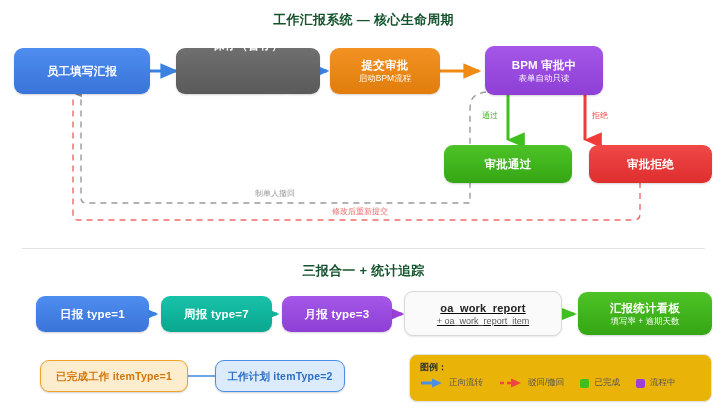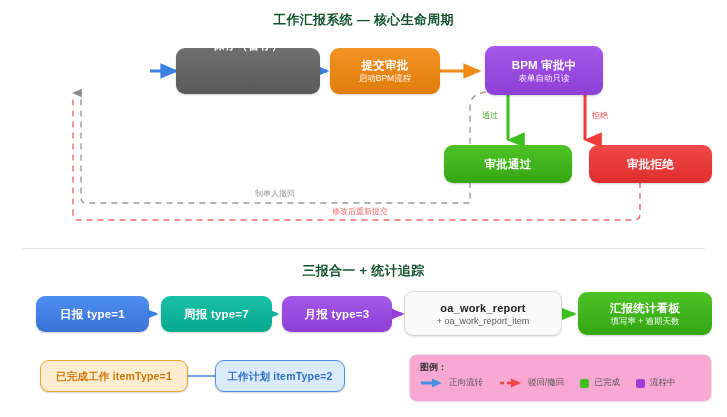--- a/index.html
+++ b/index.html
@@ -25,21 +25,21 @@
   .node .t1{font-weight:bold;font-size:11.5px;line-height:14px;letter-spacing:.2px;}
   .node .t2{font-size:8.5px;line-height:11px;margin-top:1px;opacity:.96;}
 
   .n-blue   {background:linear-gradient(180deg,#4e8df0,#3a74d8);color:#fff;}
   .n-gray   {background:linear-gradient(180deg,#706f6f,#5b5a5a);color:#fff;gap:41px;}
   .n-orange {background:linear-gradient(180deg,#f29222,#e07d0c);color:#fff;}
   .n-purple {background:linear-gradient(180deg,#a457e8,#8e3fd6);color:#fff;}
   .n-green  {background:linear-gradient(180deg,#4dc326,#35a614);color:#fff;}
   .n-red    {background:linear-gradient(180deg,#f04848,#df2e2e);color:#fff;align-items:center;}
   .n-teal   {background:linear-gradient(180deg,#18c2a8,#09a78f);color:#fff;}
-  .n-white  {background:#fafafa;border:1px solid #d8d8d8;box-shadow:0 1px 2px rgba(0,0,0,.10);}
+  .n-white  {background:#fafafa;border:1px solid #d8d8d8;box-shadow:0 1px 2px rgba(0,0,0,.10);text-decoration:underline;}
   .n-white .t1{color:#222;font-size:11px;}
   .n-white .t2{color:#555;font-size:9px;}
   .n-peach  {background:#fdeccd;border:1.6px solid #f0a32c;align-items:center;}
   .n-peach .t1{color:#d2760a;font-size:10.5px;}
   .n-lblue  {background:#dcebfb;border:1.6px solid #4a90e2;}
   .n-lblue .t1{color:#2a6fc4;font-size:10.5px;}
 
   .section-title{
     position:absolute;width:100%;text-align:center;
     font-weight:bold;font-size:13px;color:#14532d;letter-spacing:.3px;
@@ -47,21 +47,21 @@
   .divider{position:absolute;left:22px;right:22px;border-top:1px solid #e2e2e2;}
 
   .edge-label{position:absolute;font-size:8px;white-space:nowrap;z-index:4;background:#fff;padding:0 2px;}
   .lbl-green{color:#3faa22;}
   .lbl-red{color:#ef4444;}
   .lbl-gray{color:#9a9a9a;}
   .lbl-pink{color:#f06a6a;}
 
   .legend{
     position:absolute;
-    border:1px solid #e3e3e3;border-radius:8px;background:#f9a8d4;
+    border:1px solid #e3e3e3;border-radius:8px;background:#eab308;
     box-sizing:border-box;z-index:5;
     box-shadow:0 1px 2px rgba(0,0,0,.05);
   }
   .legend .lg-title{position:absolute;left:10px;top:6px;font-size:9px;font-weight:bold;color:#333;}
   .legend .lg-row{position:absolute;left:10px;top:22px;display:flex;align-items:center;gap:0px;}
   .lg-item{display:flex;align-items:center;margin-right:16px;}
   .lg-item .lg-text{font-size:8.5px;color:#555;margin-left:5px;}
   .sw{width:9px;height:9px;border-radius:2px;display:inline-block;}
 </style>
 </head>
@@ -112,20 +112,23 @@
     <line x1="150" y1="314" x2="156" y2="314" stroke="#3b82e0" stroke-width="3" marker-end="url(#ah-blue)"></line>
     <line x1="272" y1="314" x2="277" y2="314" stroke="#10b5a0" stroke-width="3" marker-end="url(#ah-teal)"></line>
     <line x1="392" y1="314" x2="402" y2="314" stroke="#9b3fd8" stroke-width="3" marker-end="url(#ah-purple)"></line>
     <line x1="562" y1="314" x2="574" y2="314" stroke="#3fbf1f" stroke-width="3" marker-end="url(#ah-green)"></line>
 
     <line x1="188" y1="376" x2="215" y2="376" stroke="#4a90e2" stroke-width="1.6"></line>
   </svg>
 
   <div class="section-title" style="top:11px;">工作汇报系统 — 核心生命周期</div>
 
+  <div class="node n-blue" style="left:14px;top:48px;width:136px;height:46px;">
+    <span class="t1">员工填写汇报</span>
+  </div>
 
   <div class="node n-gray" style="left:176px;top:48px;width:144px;height:46px;">
     <span class="t1">保存（暂存）</span>
     <span class="t2">processStatus=未发起</span>
   </div>
 
   <div class="node n-orange" style="left:330px;top:48px;width:110px;height:46px;">
     <span class="t1">提交审批</span>
     <span class="t2">启动BPM流程</span>
   </div>

